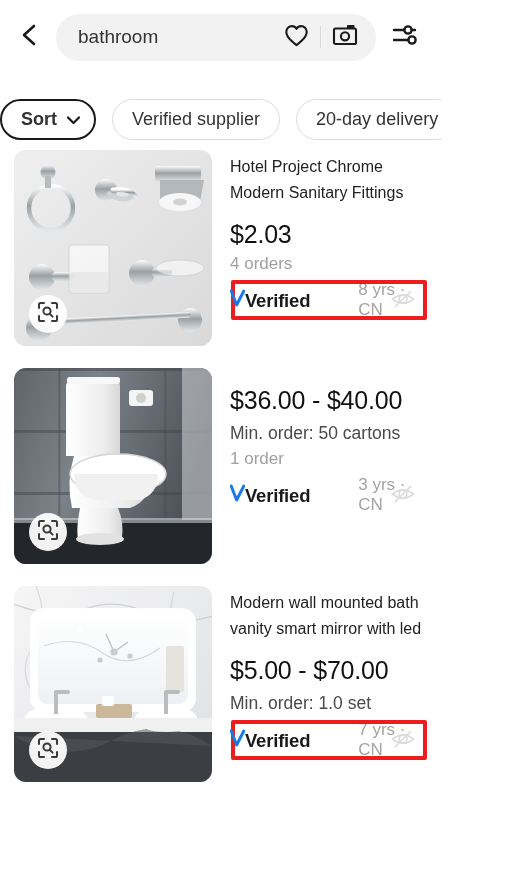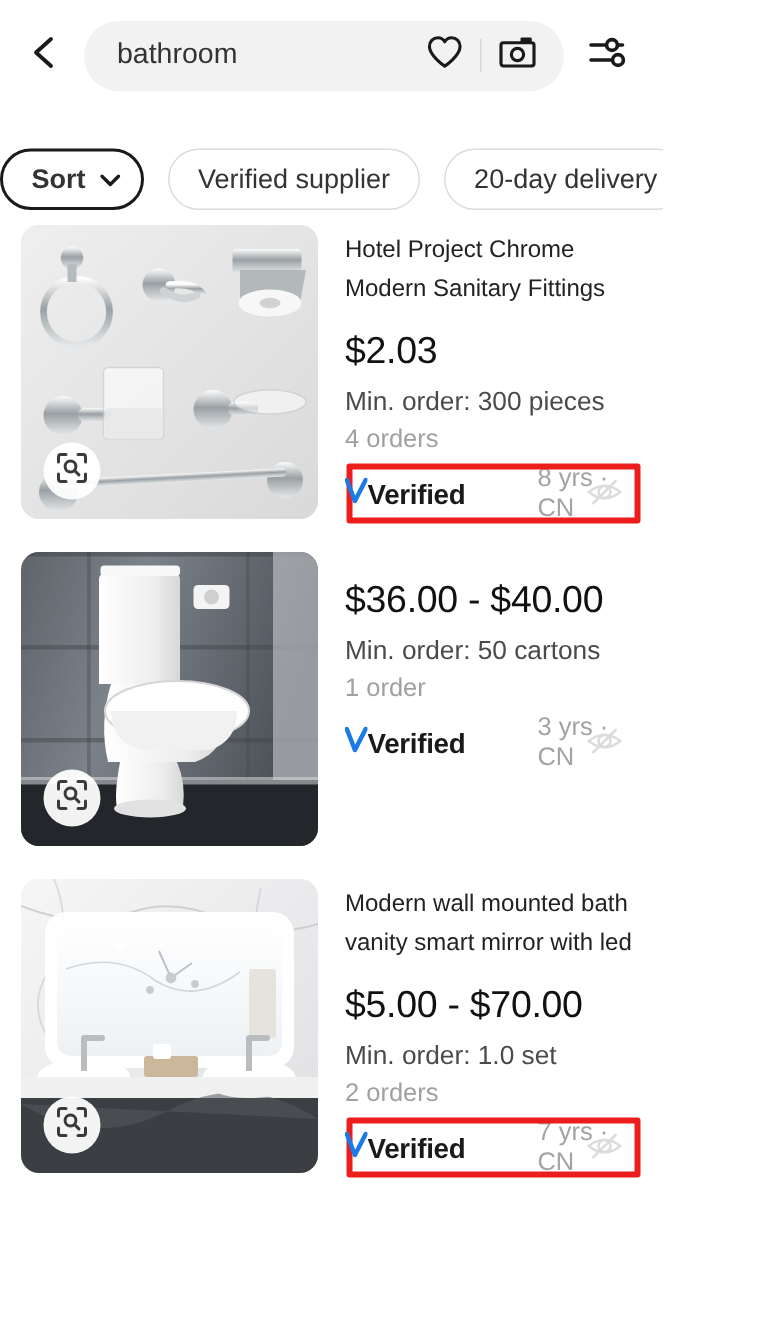--- a/index.html
+++ b/index.html
@@ -401,21 +401,20 @@
               <line x1="12.7" y1="12.7" x2="15.6" y2="15.6" stroke="#3a3a3a" stroke-width="2" stroke-linecap="round"></line>
             </svg>
           </span>
         </div>
       </div>
 
       <div class="info">
         <div class="p-title"><span>Hotel Project Chrome Modern Sanitary Fittings </span><b>Bathroom</b><span> ...</span></div>
 
         <div class="p-price">$2.03</div>
-        <div class="p-moq">Min. order: 300 pieces</div>
         <div class="p-orders">4 orders</div>
 
         <div class="badge-row">
           <div class="annot annot-1"></div>
           <span class="verified">
             <span class="vmark">
               <svg width="15" height="18" viewBox="0 0 15 18">
                 <path d="M1.2 2 L6.6 16 L13.8 2" fill="none" stroke="#1a7ae8" stroke-width="3" stroke-linecap="round" stroke-linejoin="round"></path>
               </svg>
             </span>
@@ -572,21 +571,20 @@
             </svg>
           </span>
         </div>
       </div>
 
       <div class="info">
         <div class="p-title"><span>Modern wall mounted bath vanity smart mirror with led ...</span><b></b><span></span></div>
 
         <div class="p-price">$5.00 - $70.00</div>
         <div class="p-moq">Min. order: 1.0 set</div>
-        <div class="p-orders">2 orders</div>
 
         <div class="badge-row">
           <div class="annot annot-1"></div>
           <span class="verified">
             <span class="vmark">
               <svg width="15" height="18" viewBox="0 0 15 18">
                 <path d="M1.2 2 L6.6 16 L13.8 2" fill="none" stroke="#1a7ae8" stroke-width="3" stroke-linecap="round" stroke-linejoin="round"></path>
               </svg>
             </span>
               <span>Verified</span>

